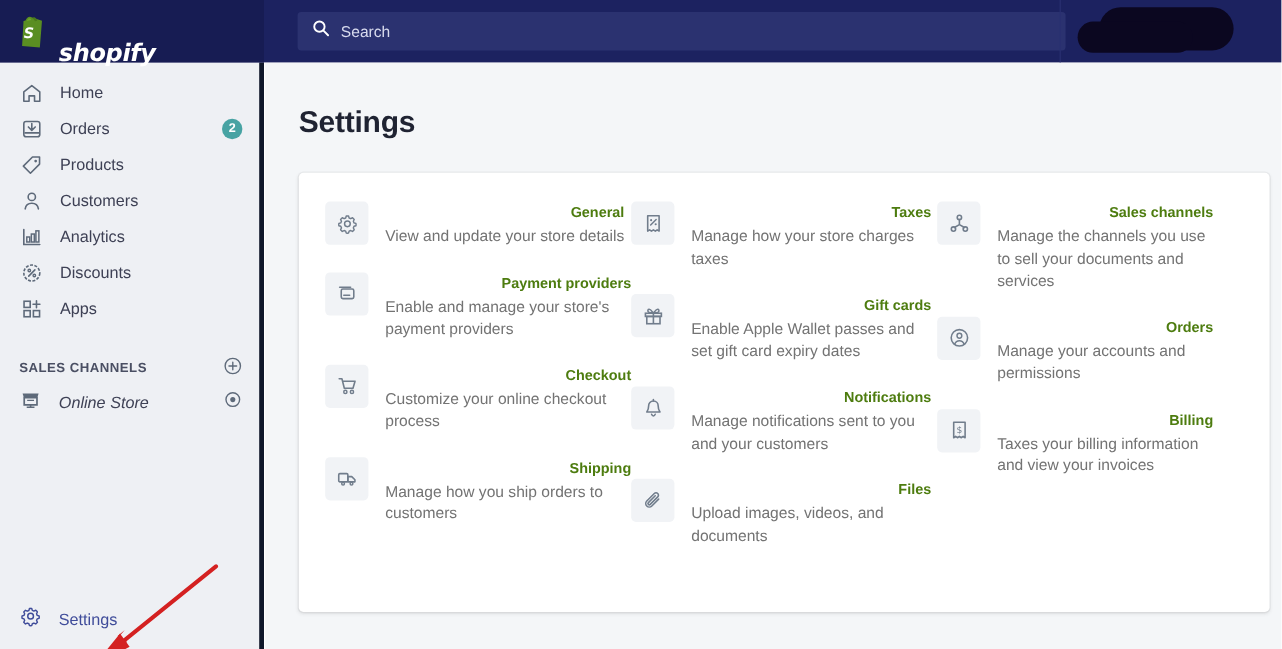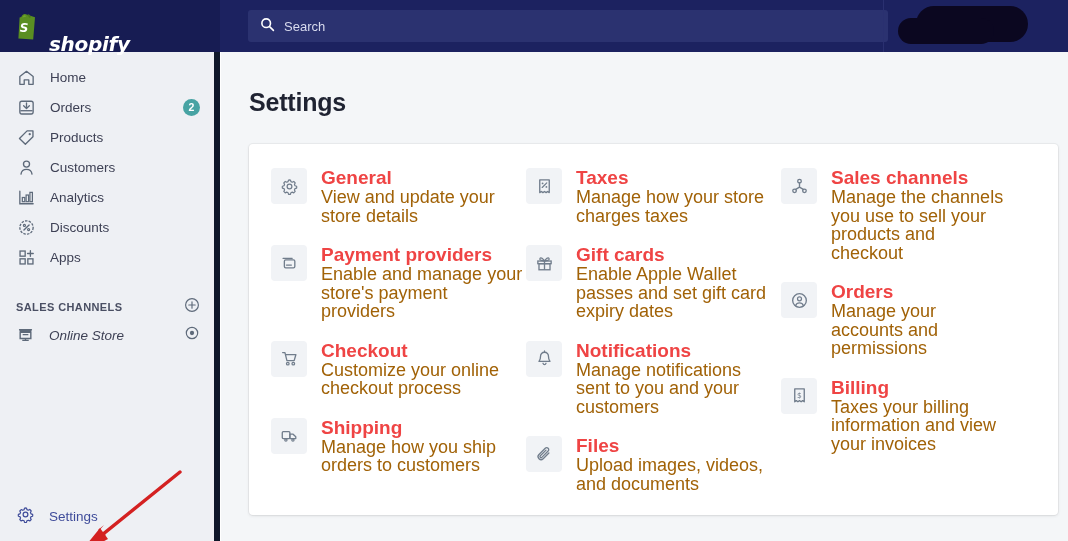--- a/index.html
+++ b/index.html
@@ -53,21 +53,21 @@
   }
   .redaction:after {
     content: ""; position: absolute; left: -18px; top: 12px;
     width: 96px; height: 26px; background: #0b0720; border-radius: 14px;
   }
 
   
   .sidebar {
     position: absolute; top: 52px; left: 0; width: 220px; height: 489px;
     background: #eef0f4;
-    border-right: 6px solid #0f172a;
+    border-right: 4px solid #0f172a;
   }
   .nav { padding-top: 10px; }
   .nav-item {
     height: 30px; display: flex; align-items: center;
     padding: 0 14px 0 16px; gap: 14px; cursor: pointer;
   }
   .nav-item .ico { width: 20px; height: 20px; flex: 0 0 20px; display: flex; align-items: center; justify-content: center; }
   .nav-item .label { font-size: 13.5px; color: #3e4155; flex: 1; }
   .badge {
     background: #47a3a3; color: #fff; font-size: 10.5px; font-weight: bold;
@@ -129,25 +129,25 @@
 
   .entry { display: flex; gap: 14px; margin-bottom: 20px; }
   .entry:last-child { margin-bottom: 0; }
   .tile {
     width: 36px; height: 36px; flex: 0 0 36px;
     background: #f1f3f6; border-radius: 4px;
     display: flex; align-items: center; justify-content: center;
   }
   .entry-text { padding-top: 1px; }
   .entry-title {
-    font-size: 19px; color: #ef4444; font-weight: bold;
-    line-height: 17px; cursor: pointer;
+    font-size: 12px; color: #4d7c0f; font-weight: bold;
+    line-height: 17px; cursor: pointer; text-align: right;
   }
   .entry-desc {
-    font-size: 18px; color: #a16207; line-height: 18.5px;
+    font-size: 13px; color: #737373; line-height: 18.5px;
     margin-top: 2px; max-width: 205px;
   }
   .col:nth-child(2) .entry-desc { max-width: 200px; }
   .col:nth-child(3) .entry-desc { max-width: 180px; }
 </style>
 </head>
 <body>
 
 <div class="app">
 
@@ -439,21 +439,21 @@
           <span class="tile">
             <svg width="19" height="19" viewBox="0 0 20 20">
               <circle cx="10" cy="4.4" r="1.9" fill="none" stroke="#717d8c" stroke-width="1.4"></circle>
               <circle cx="4.8" cy="14.6" r="1.9" fill="none" stroke="#717d8c" stroke-width="1.4"></circle>
               <circle cx="15.2" cy="14.6" r="1.9" fill="none" stroke="#717d8c" stroke-width="1.4"></circle>
               <path d="M10 6.3v4.4M10 10.7L5.6 13.3M10 10.7l4.4 2.6" fill="none" stroke="#717d8c" stroke-width="1.4" stroke-linecap="round"></path>
             </svg>
           </span>
           <div class="entry-text">
             <div class="entry-title">Sales channels</div>
-            <div class="entry-desc">Manage the channels you use to sell your products and checkout</div>
+            <div class="entry-desc">Manage the channels you use to sell your documents and services</div>
           </div>
         </div>
 
         <div class="entry">
           <span class="tile">
             <svg width="19" height="19" viewBox="0 0 20 20">
               <circle cx="10" cy="10" r="7.2" fill="none" stroke="#717d8c" stroke-width="1.4"></circle>
               <circle cx="10" cy="8.2" r="2.1" fill="none" stroke="#717d8c" stroke-width="1.3"></circle>
               <path d="M5.8 15.6c.8-2 2.3-3 4.2-3s3.4 1 4.2 3" fill="none" stroke="#717d8c" stroke-width="1.3" stroke-linecap="round"></path>
             </svg>

